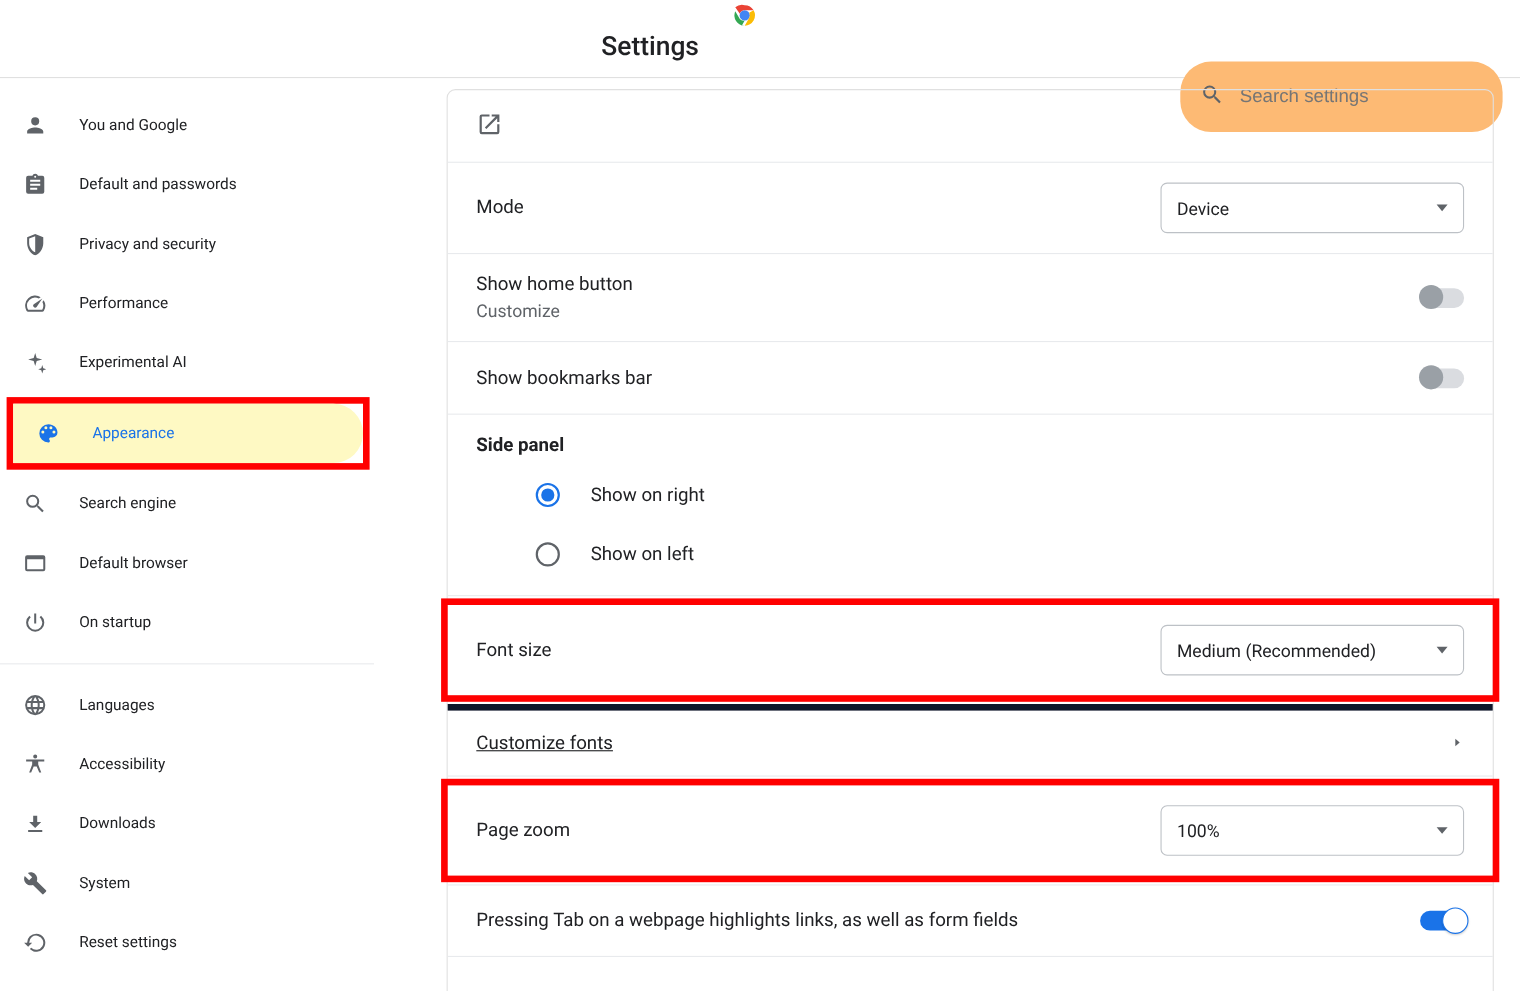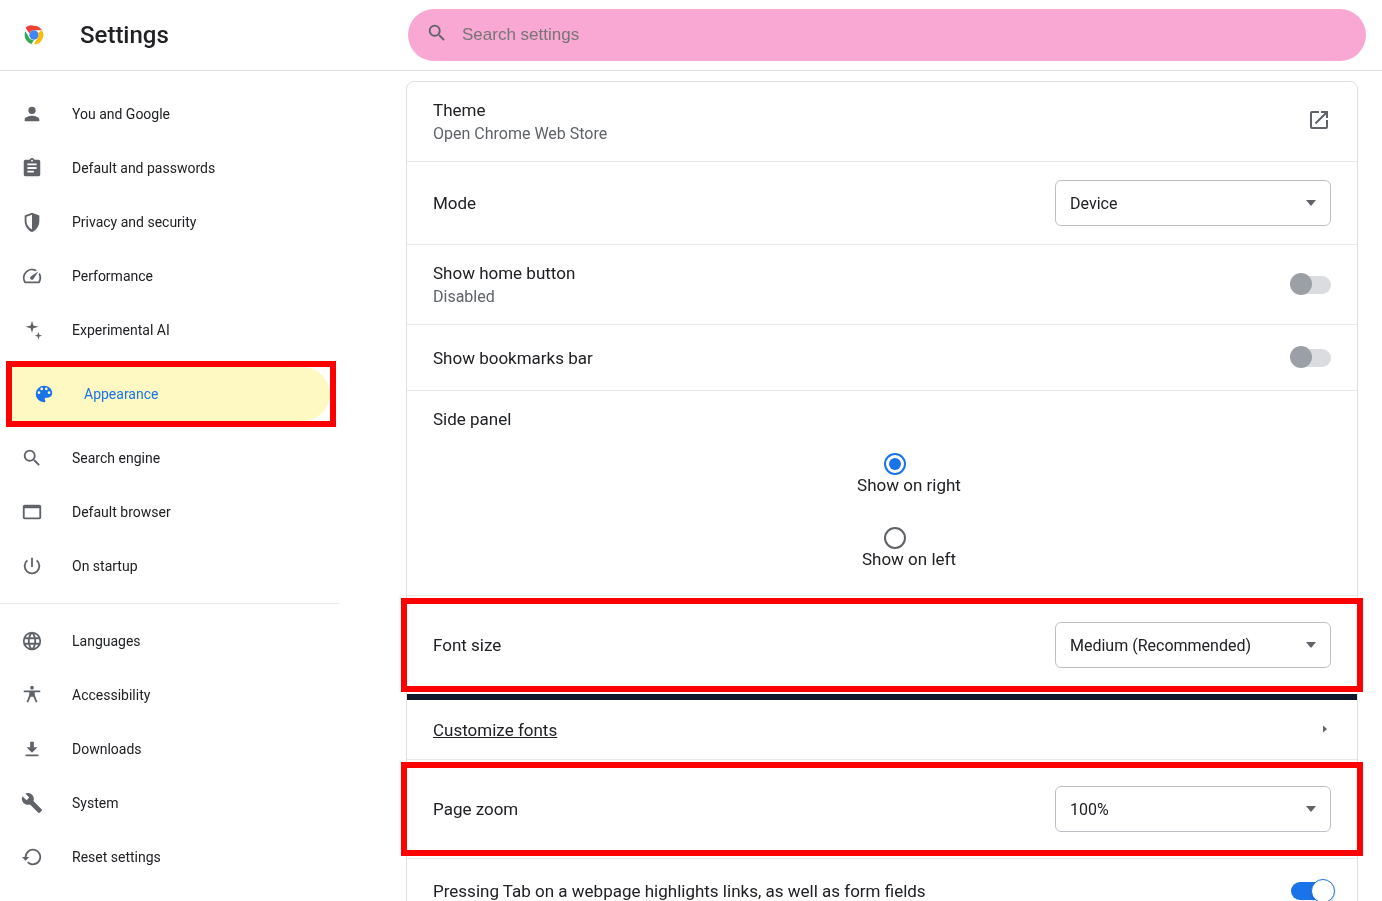--- a/index.html
+++ b/index.html
@@ -10,34 +10,35 @@
     background: #fff;
     width: 1382px;
   }
   
   .header {
     display: flex;
     align-items: center;
     height: 71px;
     padding: 0 16px;
     border-bottom: 1px solid #e0e0e0;
+    flex-direction: column;
   }
   .chrome-logo { width: 28px; height: 28px; margin-left: 4px; margin-right: 32px; }
   .header-title { font-size: 24px; color: #202124; font-weight: 500; margin-right: 200px; }
   .search-wrap {
     flex: 1;
     max-width: 958px;
     margin-left: auto;
   }
   .search-box {
     display: flex;
     align-items: center;
-    background: #f9a8d4;
+    background: #fdba74;
     border-radius: 28px;
-    height: 52px;
+    height: 64px;
     padding: 0 18px;
   }
   .search-box svg { width: 22px; height: 22px; fill: #5f6368; margin-right: 14px; }
   .search-input {
     border: none; background: transparent; outline: none;
     font-size: 17px; color: #5f6368; flex: 1;
   }
   
   .layout { display: flex; }
   .sidebar { width: 340px; padding-top: 16px; border-right: none; }
@@ -103,26 +104,25 @@
   .toggle::after {
     content: ""; position: absolute; width: 22px; height: 22px; border-radius: 50%;
     background: #fff; border: 1px solid #bdc1c6;
     top: -3px; left: -2px;
     box-shadow: 0 1px 2px rgba(0,0,0,0.2);
   }
   .toggle.grey-off { background:#dadce0; }
   .toggle.grey-off::after { background:#9aa0a6; border:none; left:-1px; top:-3px; box-shadow:none; }
   .toggle.on { background: #1a73e8; }
   .toggle.on::after { background: #fff; border-color: #1a73e8; left: 20px; }
-  .section-head { padding: 18px 26px 8px; font-size: 17px; }
+  .section-head { padding: 18px 26px 8px; font-size: 17px; font-weight: bold; }
   .radio-row {
     display: flex; align-items: center;
     padding: 16px 26px 16px 80px;
     font-size: 17px;
-    flex-direction: column;
   }
   .radio {
     width: 22px; height: 22px; border-radius: 50%;
     border: 2px solid #5f6368; margin-right: 28px;
     display:flex; align-items:center; justify-content:center;
     cursor:pointer;
   }
   .radio.checked { border-color: #1a73e8; }
   .radio.checked::after { content:""; width:12px; height:12px; border-radius:50%; background:#1a73e8; }
   .red-wrap {
@@ -279,45 +279,41 @@
           </span>
         <span>Reset settings</span>
       </div>
     </div>
   </div>
 
   <div class="main">
     <div class="card">
 
       <div class="row">
-        <div class="row-left">
-          <div class="row-title">Theme</div>
-          <div class="row-sub">Open Chrome Web Store</div>
-        </div>
         <span class="open-icon">
           <svg viewBox="0 0 24 24">
               <path d="M19 19H5V5h7V3H5a2 2 0 0 0-2 2v14a2 2 0 0 0 2 2h14a2 2 0 0 0 2-2v-7h-2v7zM14 3v2h3.59l-9.83 9.83 1.41 1.41L19 6.41V10h2V3h-7z"></path>
             </svg>
         </span>
       </div>
 
       <div class="row">
         <div class="row-left">
             <div class="row-title">Mode</div>
           </div>
         <div class="select-box">
           <span>Device</span>
           <span class="caret"></span>
         </div>
       </div>
 
       <div class="row">
         <div class="row-left">
           <div class="row-title">Show home button</div>
-          <div class="row-sub">Disabled</div>
+          <div class="row-sub">Customize</div>
         </div>
         <div class="toggle grey-off"></div>
       </div>
 
       <div class="row">
         <div class="row-left">
             <div class="row-title">Show bookmarks bar</div>
           </div>
         <div class="toggle grey-off"></div>
       </div>

